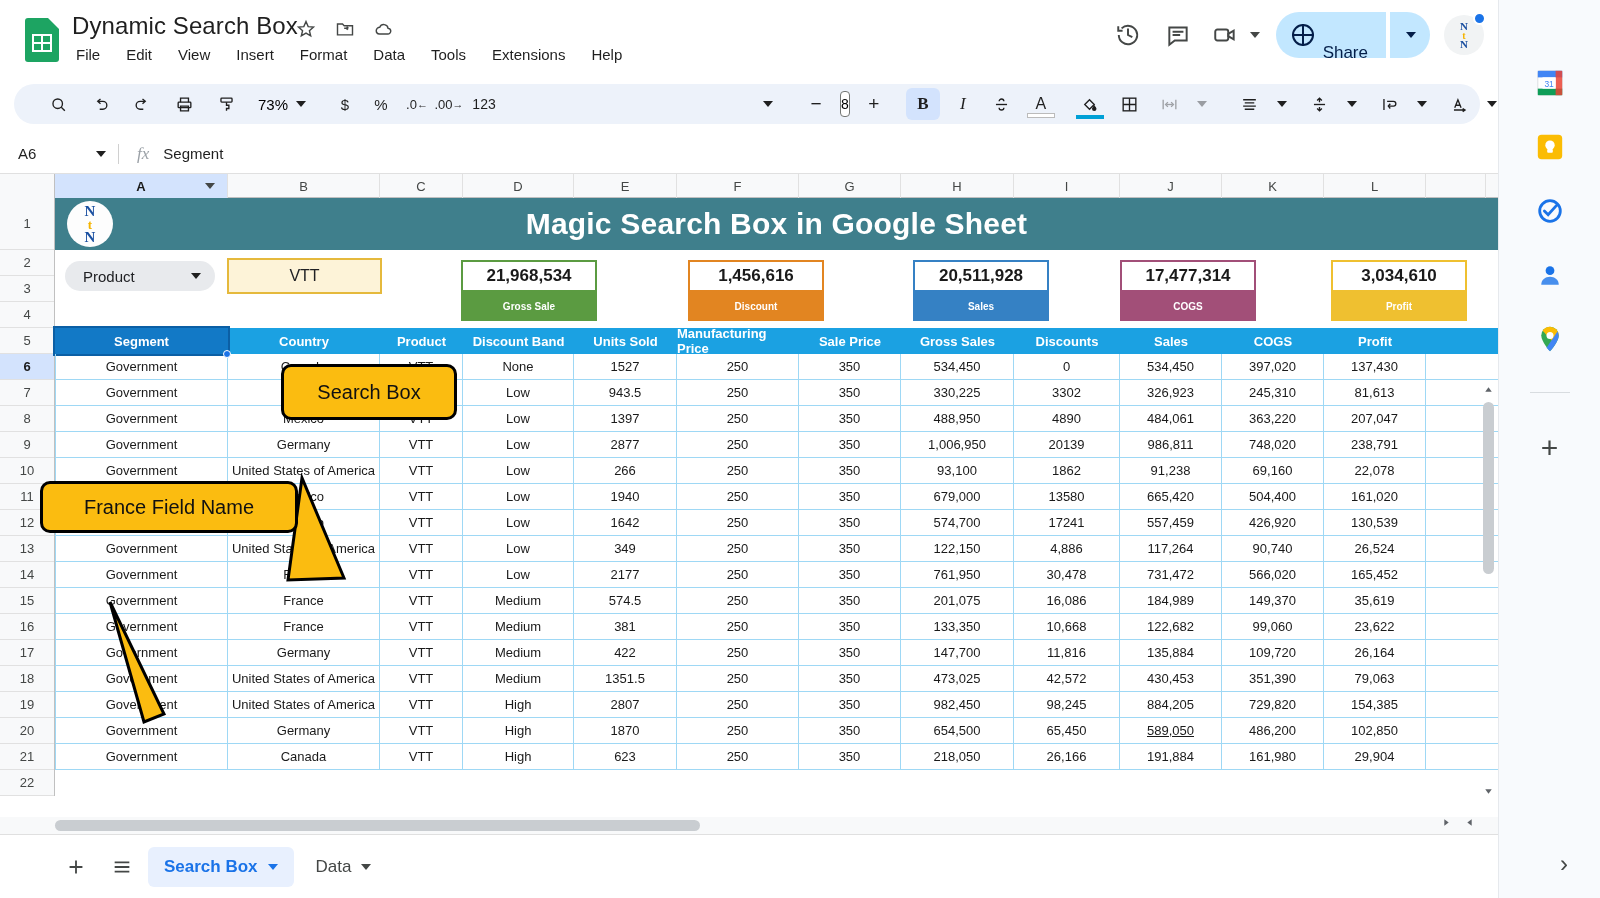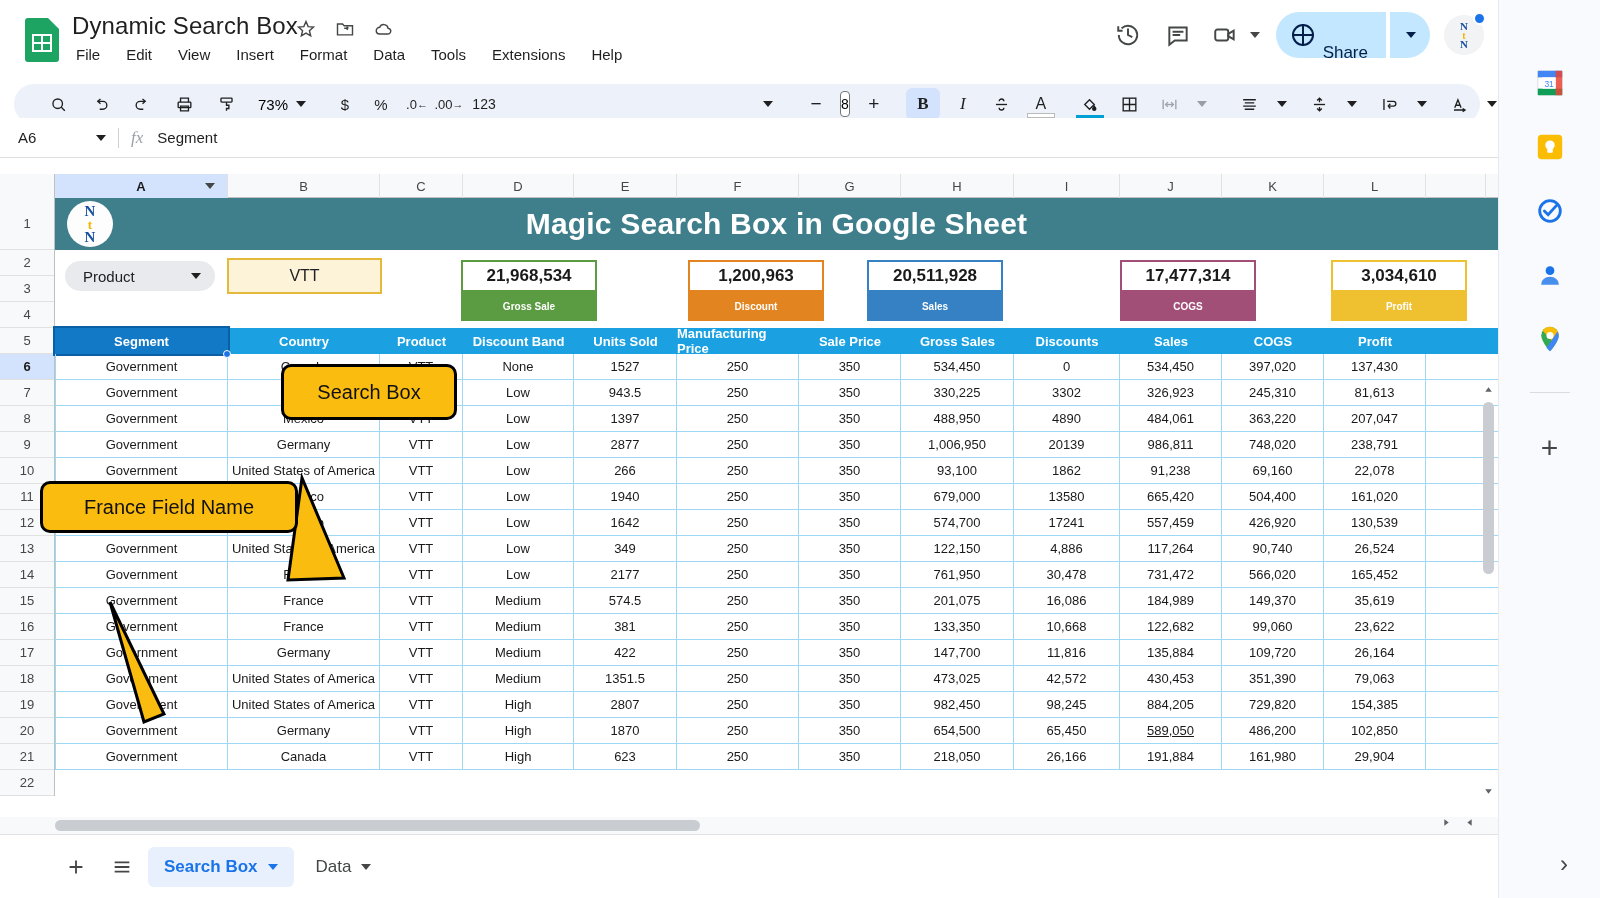--- a/index.html
+++ b/index.html
@@ -69,27 +69,27 @@
     display: flex; align-items: center; justify-content: center; font-size: 14px; background: #fff; }
   .bold-ic { font-weight: bold; font-size: 17px; font-family: "Liberation Serif", serif; }
   .ital-ic { font-style: italic; font-size: 17px; font-family: "Liberation Serif", serif; }
   .tcolor { position: relative; font-size: 16px; }
   .tcolor::after { content: ""; position: absolute; left: 3px; right: 3px; bottom: 2px; height: 3px; background: #fff; border: 1px solid #bbb; }
   .fillcolor { position: relative; }
   .fillcolor::after { content: ""; position: absolute; left: 2px; right: 2px; bottom: 1px; height: 4px; background: #00a0d6; }
   .collapse-btn { margin-left: auto; }
 
   
-  .fbar { position: absolute; left: 0; top: 118px; width: 1498px; height: 40px; background: #fff;
+  .fbar { position: absolute; left: 0; top: 134px; width: 1498px; height: 40px; background: #fff;
     border-bottom: 1px solid #e0e0e0; display: flex; align-items: center; text-align: center; }
   .namebox { width: 118px; height: 100%; display: flex; align-items: center; justify-content: space-between;
     padding: 0 12px 0 18px; cursor: pointer; }
   .namebox span { font-size: 15px; color: #1f1f1f; }
   .fsep { width: 1px; height: 20px; background: #d0d0d0; }
-  .fxlbl { margin-left: 12px; font-family: "Liberation Serif", serif; font-style: italic;
+  .fxlbl { margin-left: 18px; font-family: "Liberation Serif", serif; font-style: italic;
     font-size: 17px; color: #9aa0a6; }
   .finput { margin-left: 14px; font-size: 15px; color: #1f1f1f; }
 
   
   .gridwrap { position: absolute; left: 0; top: 174px; width: 1498px; height: 660px; background: #fff; overflow: hidden; }
   .colhdr { position: absolute; left: 0; top: 0; height: 24px; width: 100%; background: #f8f9fa;
     border-bottom: 1px solid #c0c0c0; display: flex; }
   .corner { width: 55px; height: 24px; background: #f8f9fa; border-right: 1px solid #c0c0c0; flex: 0 0 55px; }
   .ch { height: 24px; border-right: 1px solid #e1e1e1; display: flex; align-items: center;
     justify-content: center; font-size: 13px; color: #444746; position: relative; cursor: pointer; }
@@ -455,24 +455,24 @@
       </div>
       <div class="searchbox">VTT</div>
     </div>
 
     <div class="kpis">
       <div class="kpi" style="left:406px">
         <div class="val" style="border:2px solid #5b9b41">21,968,534</div>
         <div class="lbl" style="background:#5b9b41">Gross Sale</div>
       </div>
       <div class="kpi" style="left:633px">
-        <div class="val" style="border:2px solid #e28521">1,200,963</div>
+        <div class="val" style="border:2px solid #e28521">1,456,616</div>
         <div class="lbl" style="background:#e28521">Discount</div>
       </div>
-      <div class="kpi" style="left:812px">
+      <div class="kpi" style="left:858px">
         <div class="val" style="border:2px solid #3581c4">20,511,928</div>
         <div class="lbl" style="background:#3581c4">Sales</div>
       </div>
       <div class="kpi" style="left:1065px">
         <div class="val" style="border:2px solid #a24f78">17,477,314</div>
         <div class="lbl" style="background:#a24f78">COGS</div>
       </div>
       <div class="kpi" style="left:1276px">
         <div class="val" style="border:2px solid #efc030">3,034,610</div>
         <div class="lbl" style="background:#efc030">Profit</div>

